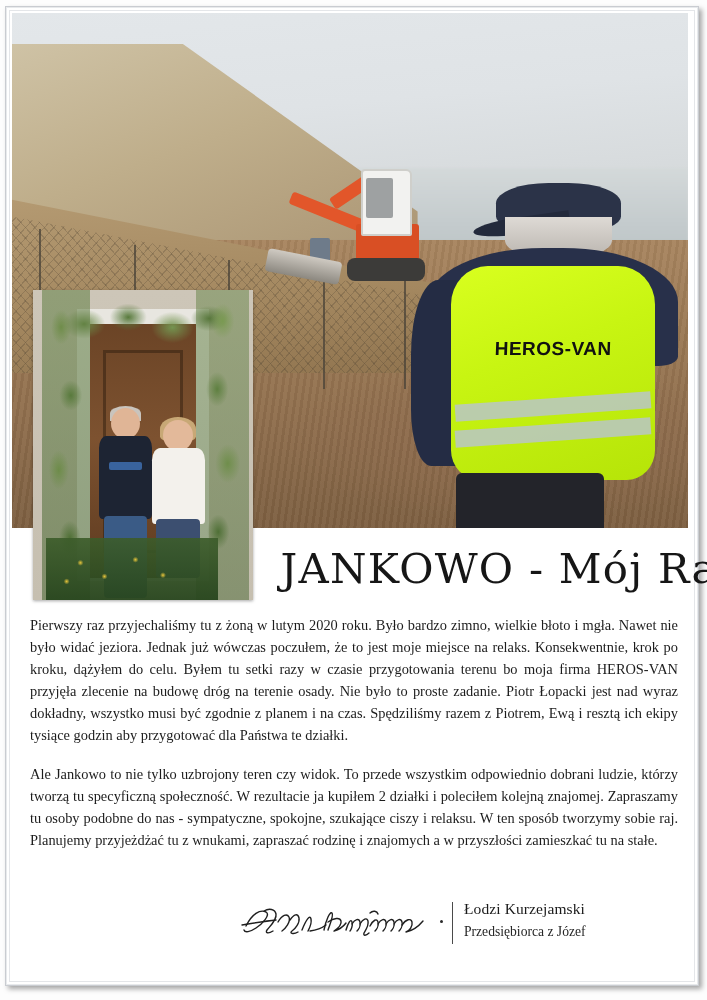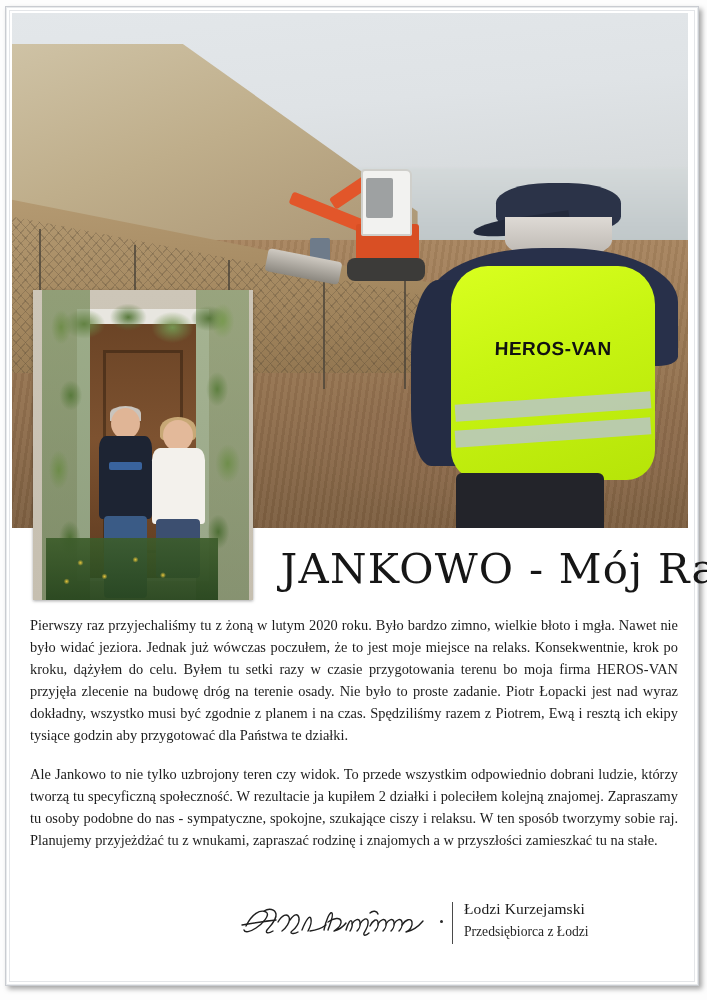--- a/index.html
+++ b/index.html
@@ -315,15 +315,15 @@
         <path d="M138 24 C141 19, 145 18, 146 22 C147 26, 144 30, 143 31"></path>
         <path d="M146 24 C149 19, 153 18, 154 22 C155 26, 152 30, 151 31"></path>
         <path d="M154 24 C157 19, 161 18, 162 22 C163 26, 160 30, 159 31"></path>
         <path d="M162 25 C166 19, 171 18, 172 22 C173 27, 169 31, 166 32 C171 31, 178 27, 183 21"></path>
         <path d="M70 31 C78 30, 82 28, 86 25"></path>
       </g>
     </svg>
     <div class="sig-dot"></div>
     <div class="sig-rule"></div>
     <div class="sig-name">Łodzi Kurzejamski</div>
-    <div class="sig-role">Przedsiębiorca z Łodzi</div>
+    <div class="sig-role">Przedsiębiorca z Józef</div>
   </div>
 </div>
 
 </body></html>

